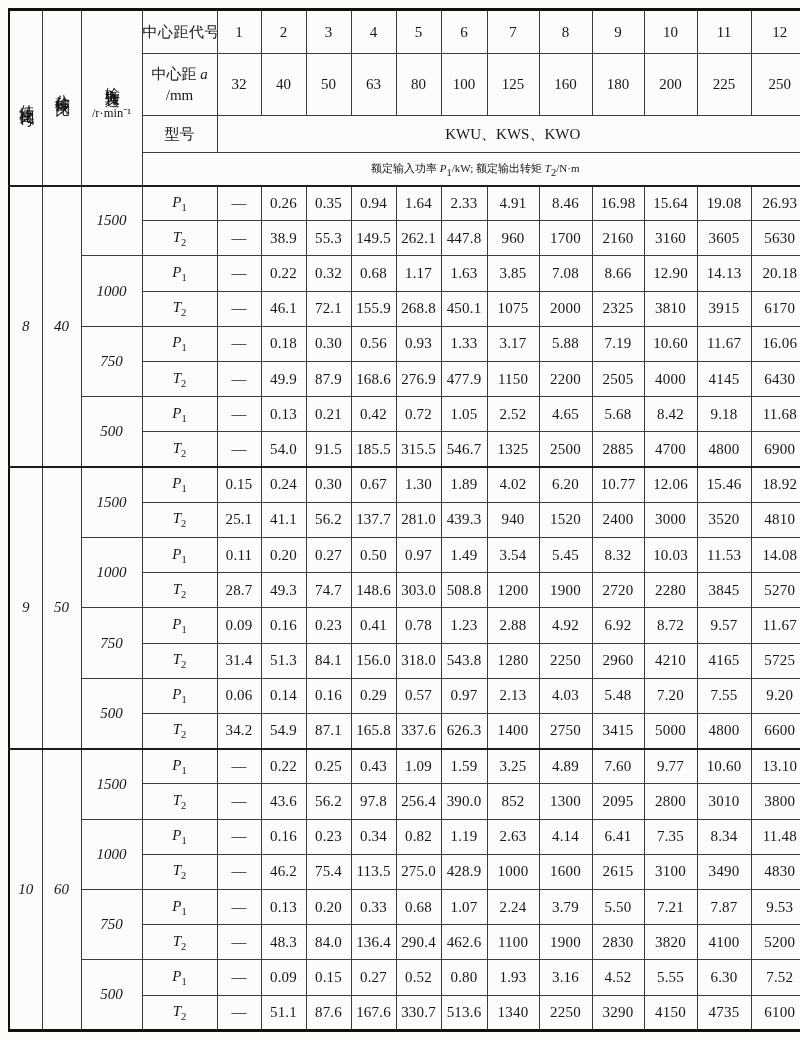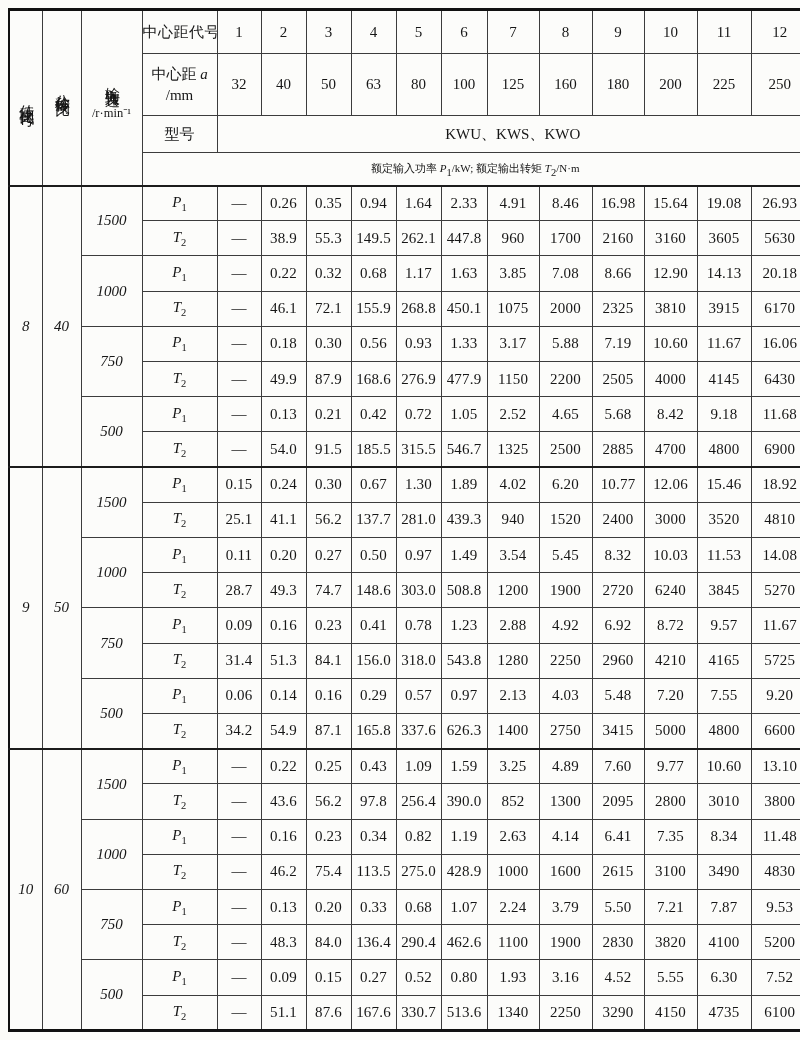--- a/index.html
+++ b/index.html
@@ -340,21 +340,21 @@
           <td class="sym"><span>T</span><sub>2</sub></td>
           <td class="value-cell">28.7</td>
           <td class="value-cell">49.3</td>
           <td class="value-cell">74.7</td>
           <td class="value-cell">148.6</td>
           <td class="value-cell">303.0</td>
           <td class="value-cell">508.8</td>
           <td class="value-cell">1200</td>
           <td class="value-cell">1900</td>
           <td class="value-cell">2720</td>
-          <td class="value-cell">6240</td>
+          <td class="value-cell">2280</td>
           <td class="value-cell">3845</td>
           <td class="value-cell">5270</td>
         </tr>
         <tr>
           <td class="sideval" rowspan="2">750</td>
           <td class="sym"><span>P</span><sub>1</sub></td>
           <td class="value-cell">0.09</td>
           <td class="value-cell">0.16</td>
           <td class="value-cell">0.23</td>
           <td class="value-cell">0.41</td>

